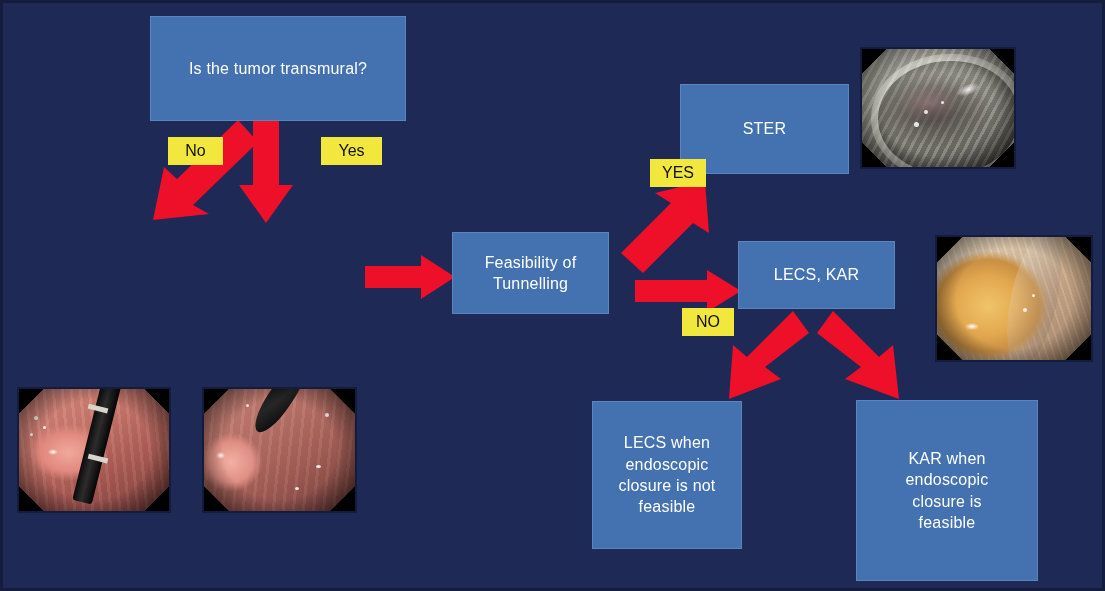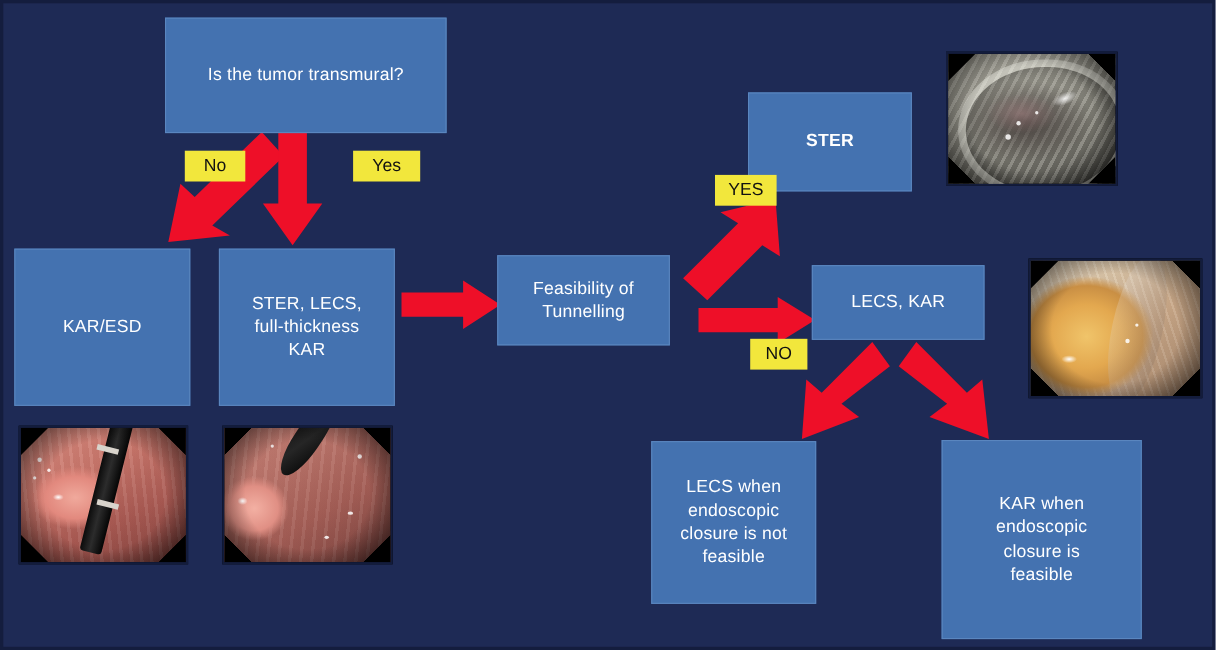--- a/index.html
+++ b/index.html
@@ -208,36 +208,28 @@
   <div class="arrow" style="left:812px; top:306px; width:94px; height:96px;">
     <svg width="94" height="96" viewBox="0 0 94 96">
       <polygon points="18,2 2,24 46,58 30,70 84,90 78,36 64,48" fill="#ee0f28"></polygon>
     </svg>
   </div>
 
   <div class="node" style="left:147px; top:13px; width:256px; height:105px;">
     <span class="txt">Is the tumor transmural?</span>
   </div>
 
-  <div class="node" style="left:10px; top:223px; width:160px; height:143px;">
-    <span class="txt">KAR/ESD</span>
-  </div>
-
-  <div class="node" style="left:196px; top:223px; width:160px; height:143px;">
-    <span class="txt">STER, LECS,
-full-thickness
-KAR</span>
-  </div>
+
 
   <div class="node" style="left:449px; top:229px; width:157px; height:82px;">
     <span class="txt">Feasibility of
 Tunnelling</span>
   </div>
 
-  <div class="node" style="left:677px; top:81px; width:149px; height:90px;font-weight:bold;">
+  <div class="node" style="left:677px; top:81px; width:169px; height:90px;">
     <span class="txt">STER</span>
   </div>
 
   <div class="node" style="left:735px; top:238px; width:157px; height:68px;">
     <span class="txt">LECS, KAR</span>
   </div>
 
   <div class="node" style="left:589px; top:398px; width:150px; height:148px;">
     <span class="txt">LECS when
 endoscopic

